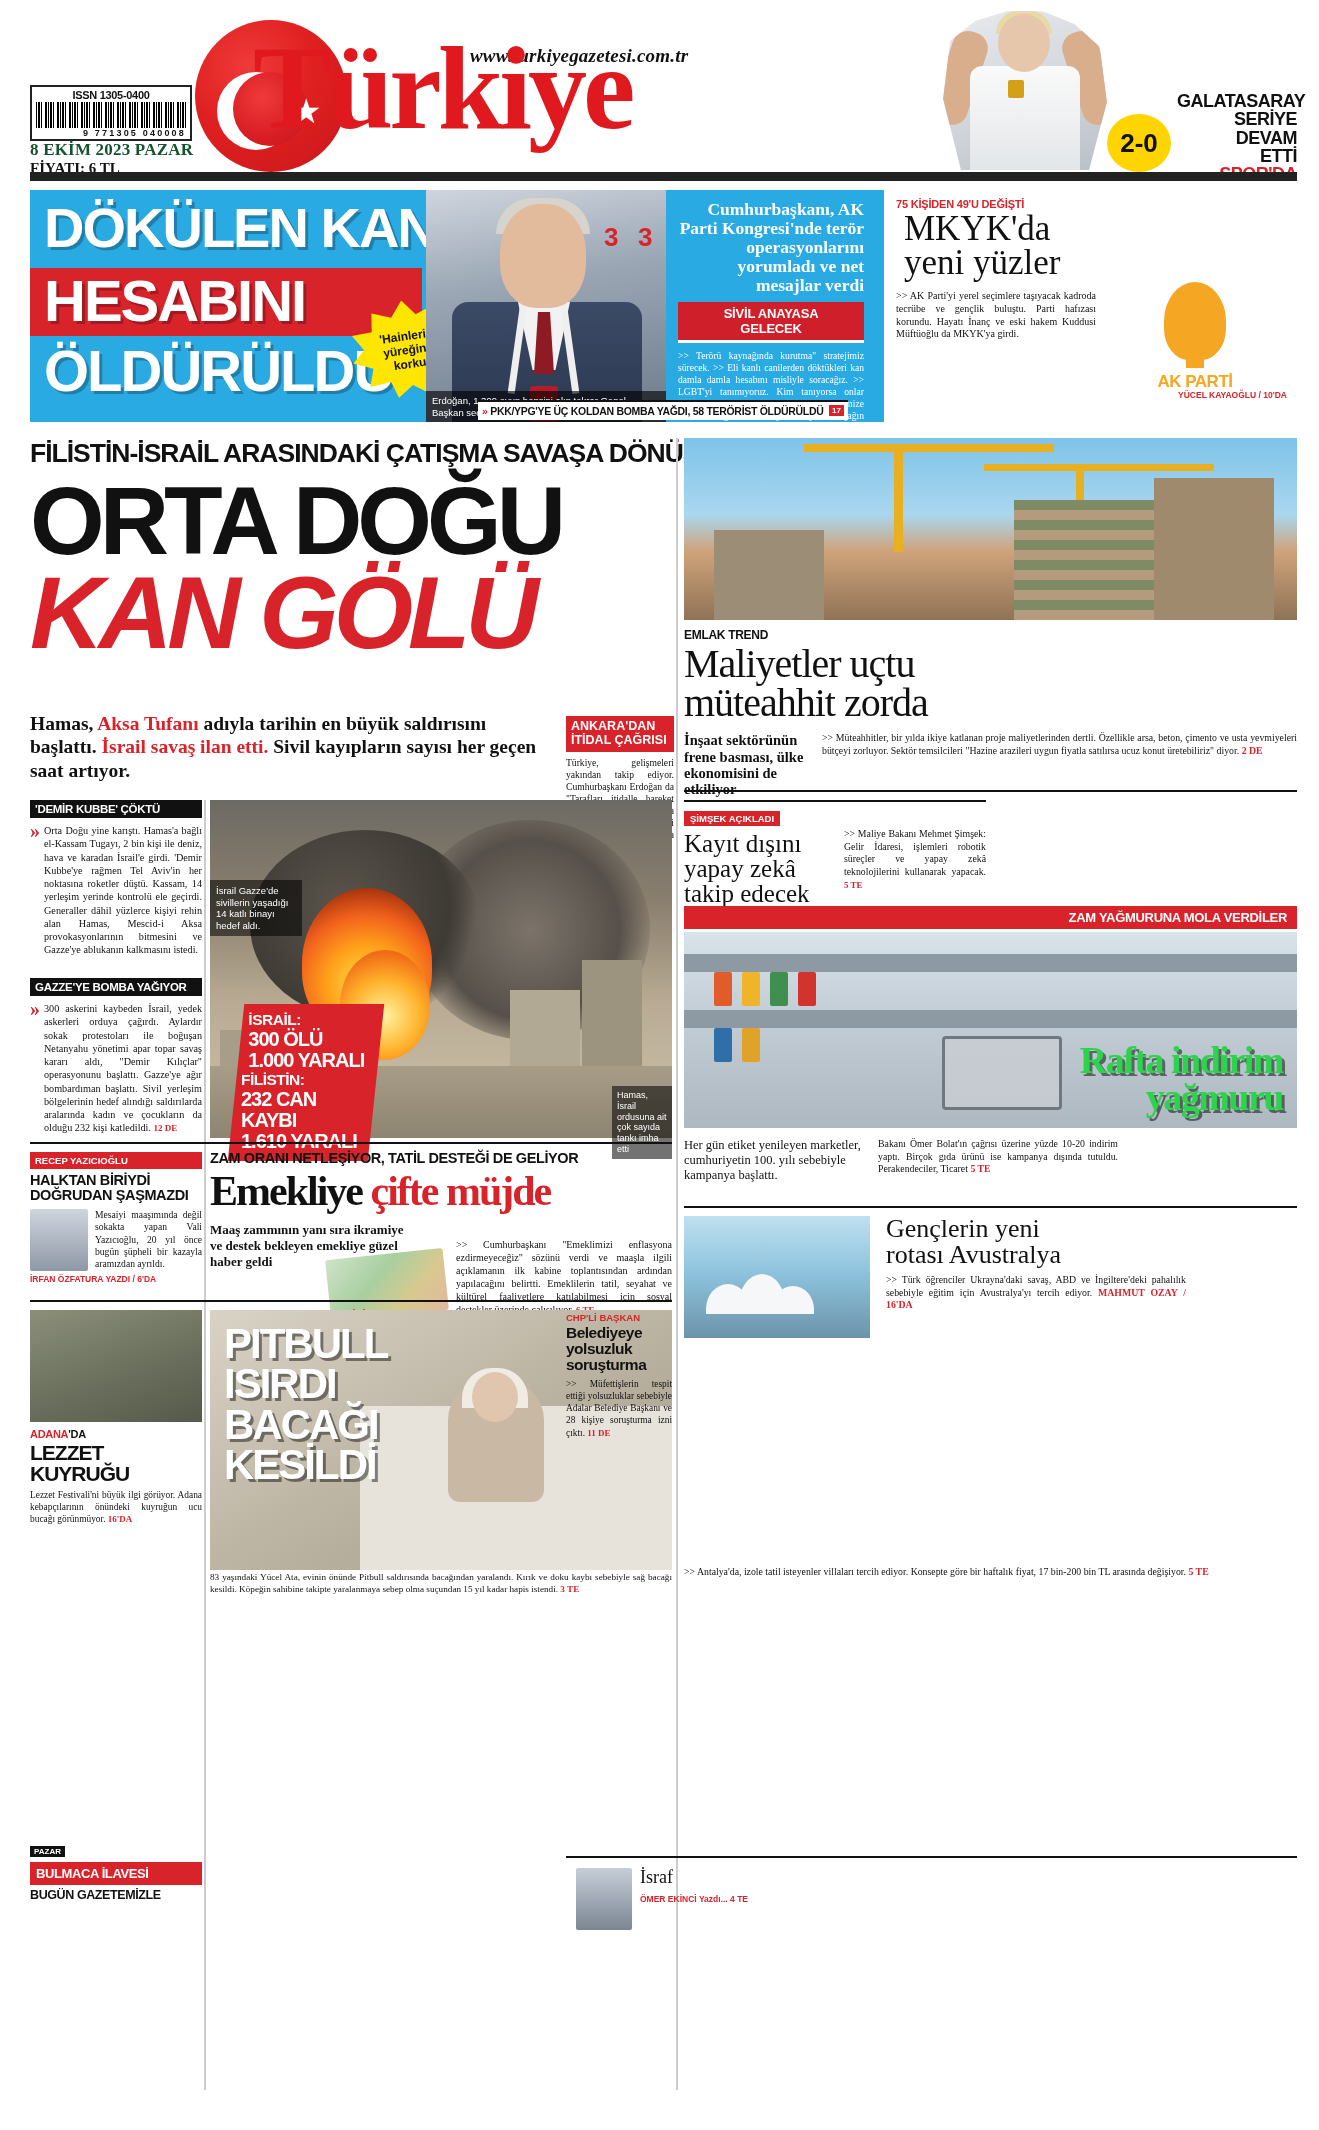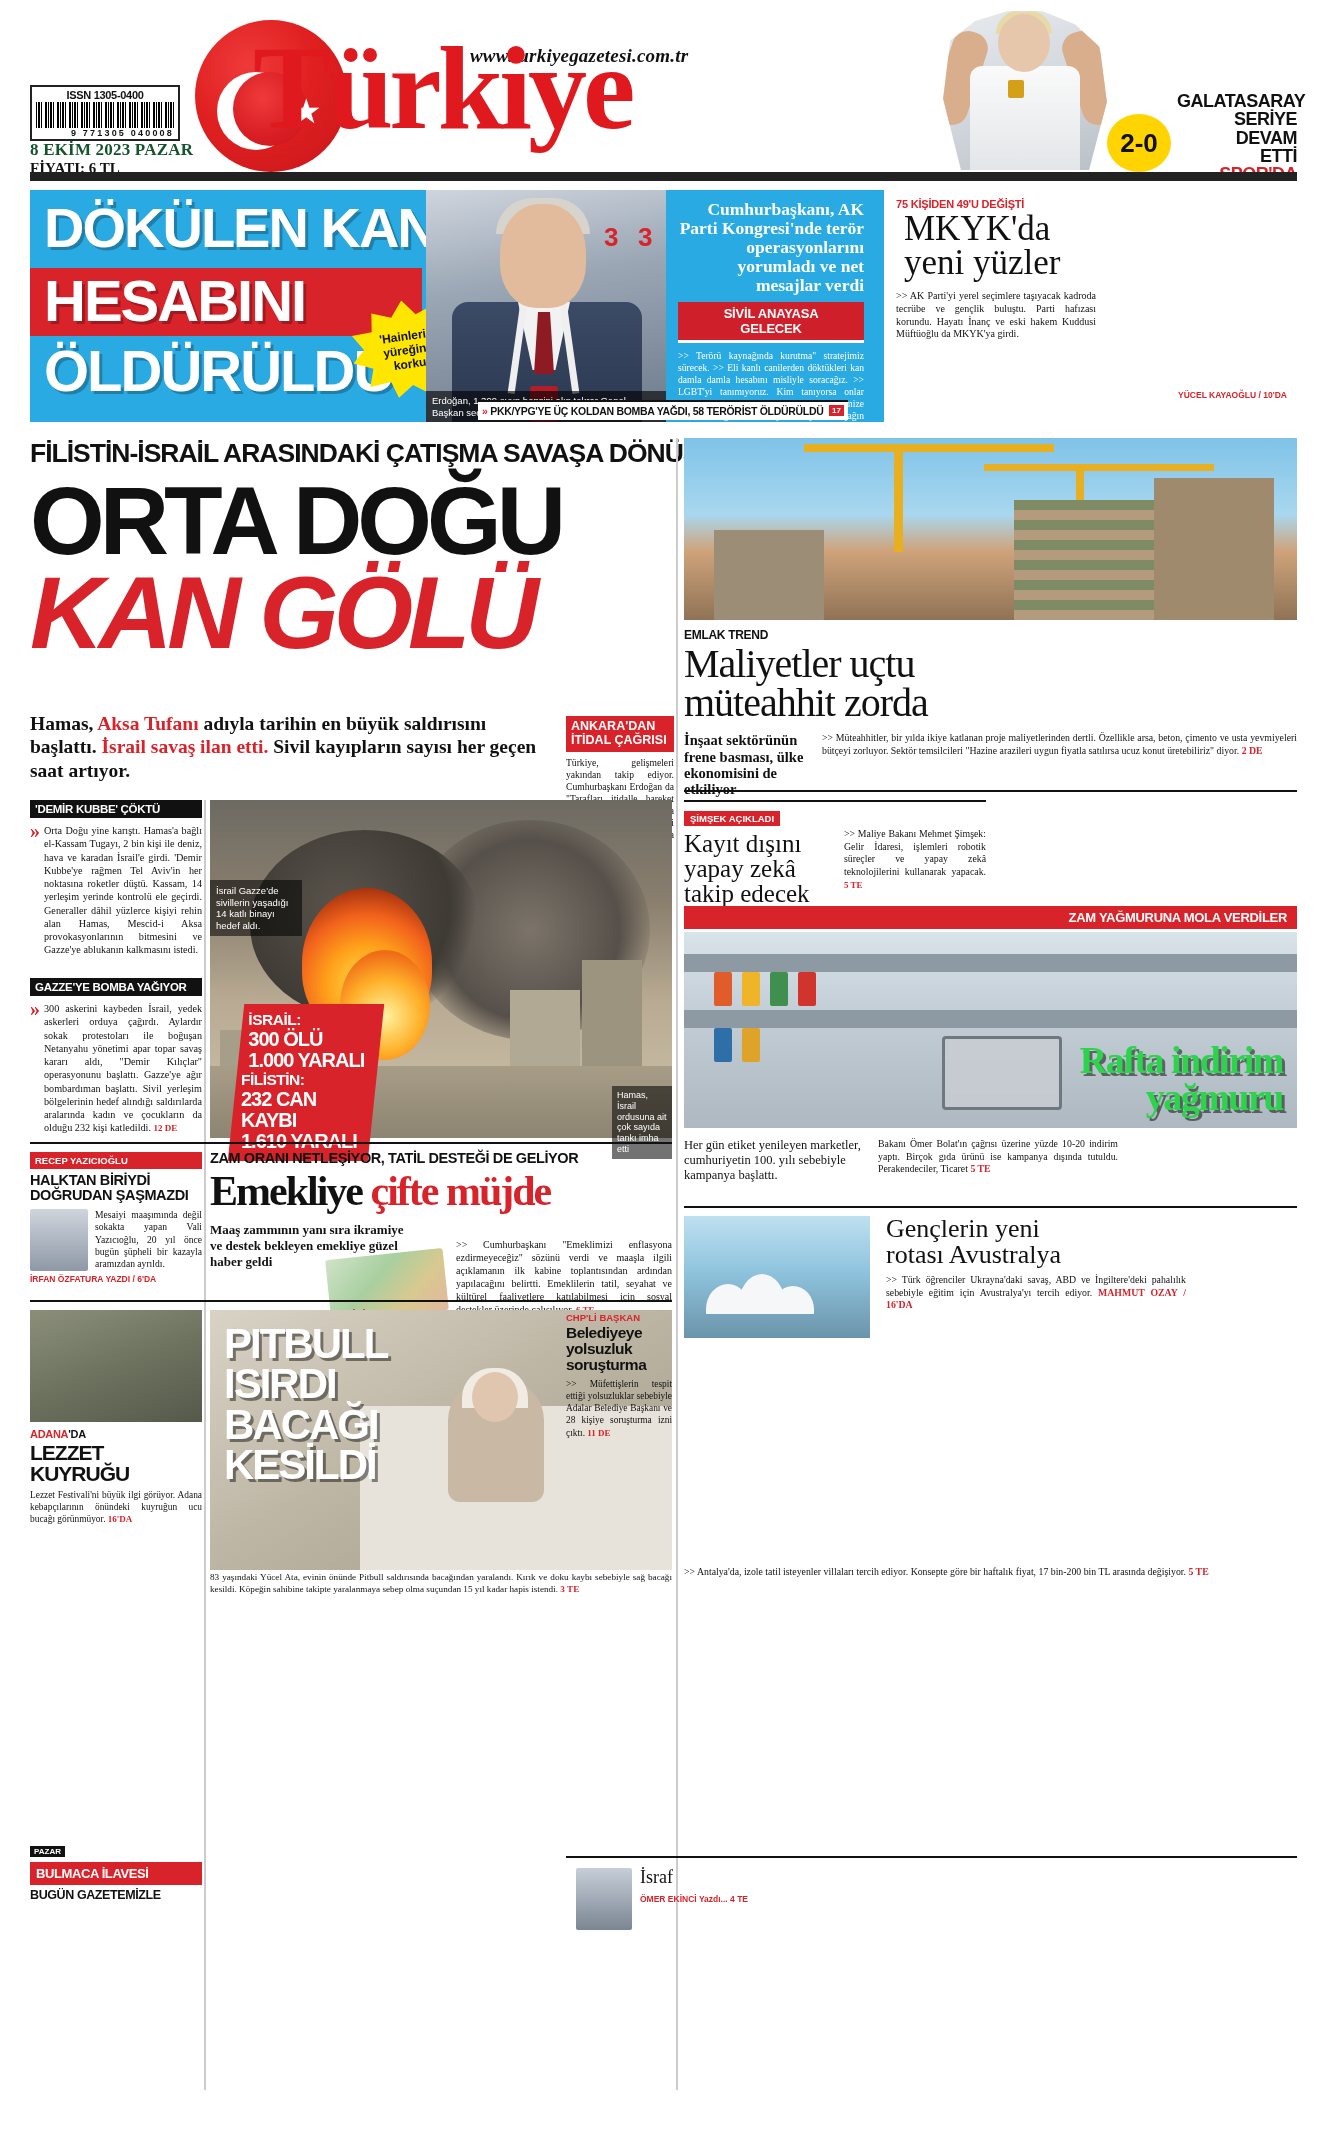--- a/index.html
+++ b/index.html
@@ -8,21 +8,21 @@
     background: #ffffff;
     font-family: "Liberation Sans", sans-serif;
     color: #111;
     overflow: hidden;
     position: relative;
   }
   .page { position: relative; width: 1319px; height: 2130px; }
 
   
   .masthead { position: relative; height: 178px; }
-  .barcode-wrap { position: absolute; left: 30px; top: 85px; width: 150px; }
+  .barcode-wrap { position: absolute; left: 30px; top: 85px; width: 162px; }
   .barcode-box { border: 2px solid #222; padding: 2px 4px 1px; background: #fff; }
   .barcode-issn { font-size: 11px; font-weight: bold; text-align: center; letter-spacing: -0.3px; font-family: "Liberation Sans", sans-serif; }
   .barcode-bars { height: 26px; margin: 1px 0 0; background:
       repeating-linear-gradient(to right, #000 0 1px, #fff 1px 2px, #000 2px 4px, #fff 4px 5px, #000 5px 6px, #fff 6px 9px, #000 9px 11px, #fff 11px 12px);
   }
   .barcode-digits { font-size: 9px; letter-spacing: 2.2px; text-align: right; font-weight: bold; }
   .date-line { position: absolute; left: 30px; top: 140px; color: #14532d; font-size: 17px; font-weight: bold; letter-spacing: 0.2px; font-family: "Liberation Serif", serif; }
   .price-line { position: absolute; left: 30px; top: 160px; color: #111; font-size: 15px; font-weight: bold; font-family: "Liberation Serif", serif; }
 
   .logo-wrap { position: absolute; left: 195px; top: 18px; width: 560px; height: 150px; }
@@ -386,20 +386,24 @@
 
     </div>
 
     <div class="tb-right">
       <div class="mkyk-kicker">75 KİŞİDEN 49'U DEĞİŞTİ</div>
       <div class="mkyk-title">
         <div>MKYK'da</div>
         <div>yeni yüzler</div>
       </div>
       <div class="mkyk-body">&gt;&gt; AK Parti'yi yerel seçimlere taşıyacak kadroda tecrübe ve gençlik buluştu. Parti hafızası korundu. Hayatı İnanç ve eski hakem Kuddusi Müftüoğlu da MKYK'ya girdi.</div>
+      <div class="akp-logo">
+        <div class="akp-bulb"></div>
+        <div class="akp-text">AK PARTİ</div>
+      </div>
       <div class="mkyk-credit">YÜCEL KAYAOĞLU / 10'DA</div>
     </div>
   </div>
 
   <div class="pkk-strip">
     <div class="pkk-text"><span class="ar">»</span> <span>PKK/YPG'YE ÜÇ KOLDAN BOMBA YAĞDI, 58 TERÖRİST ÖLDÜRÜLDÜ</span></div>
     <div class="pkk-num">17</div>
   </div>
 
   <div class="mainhead">

